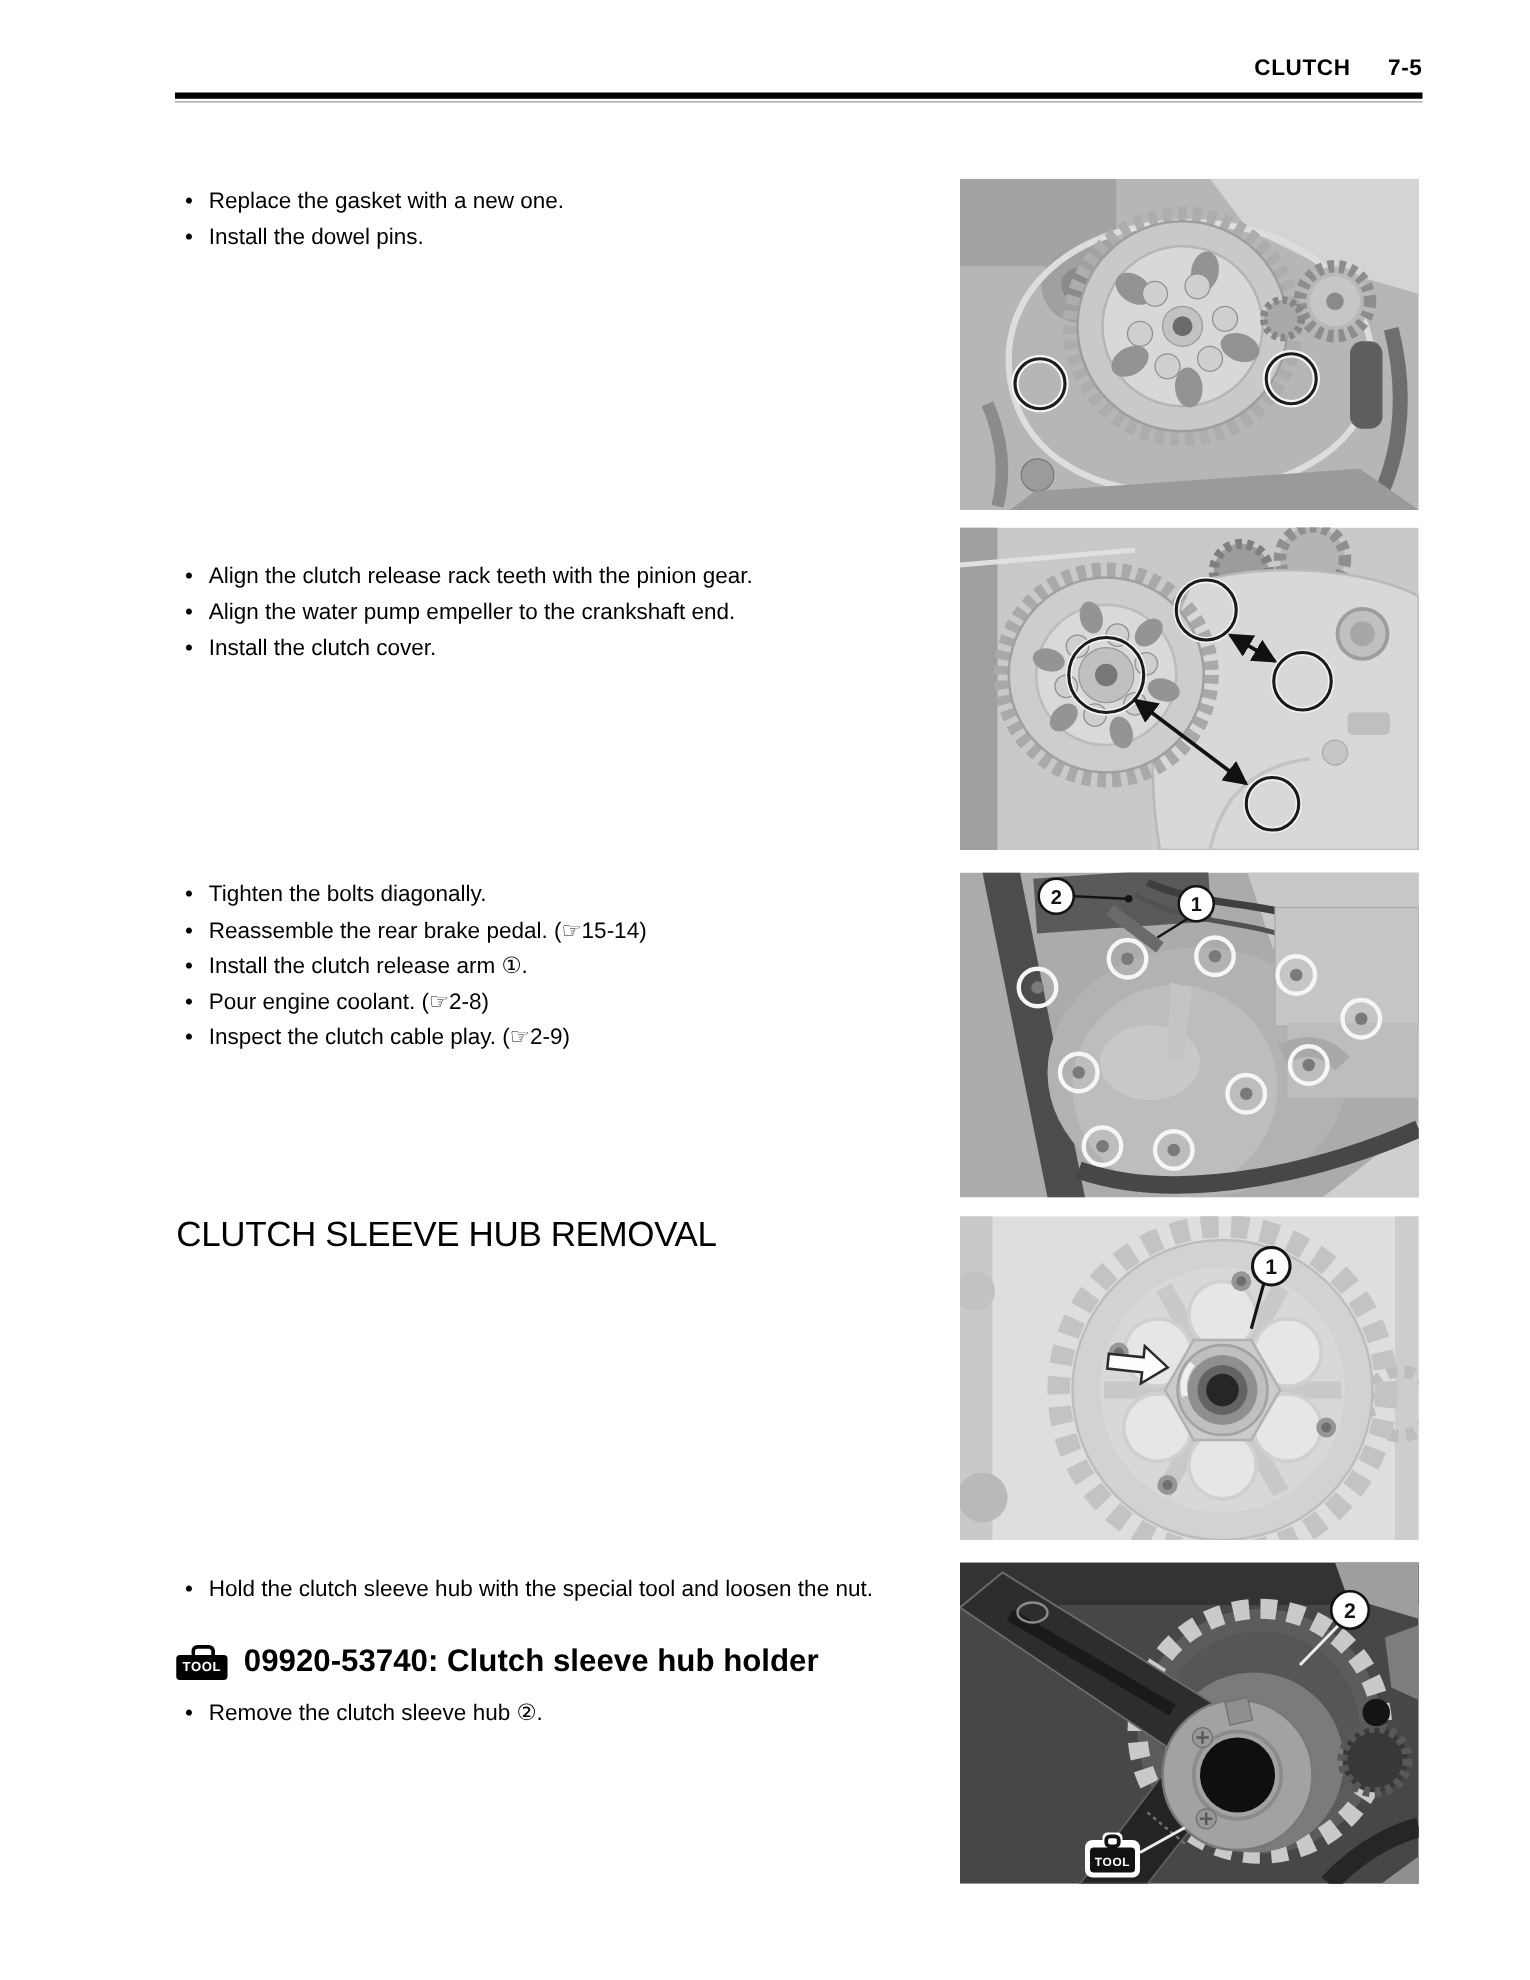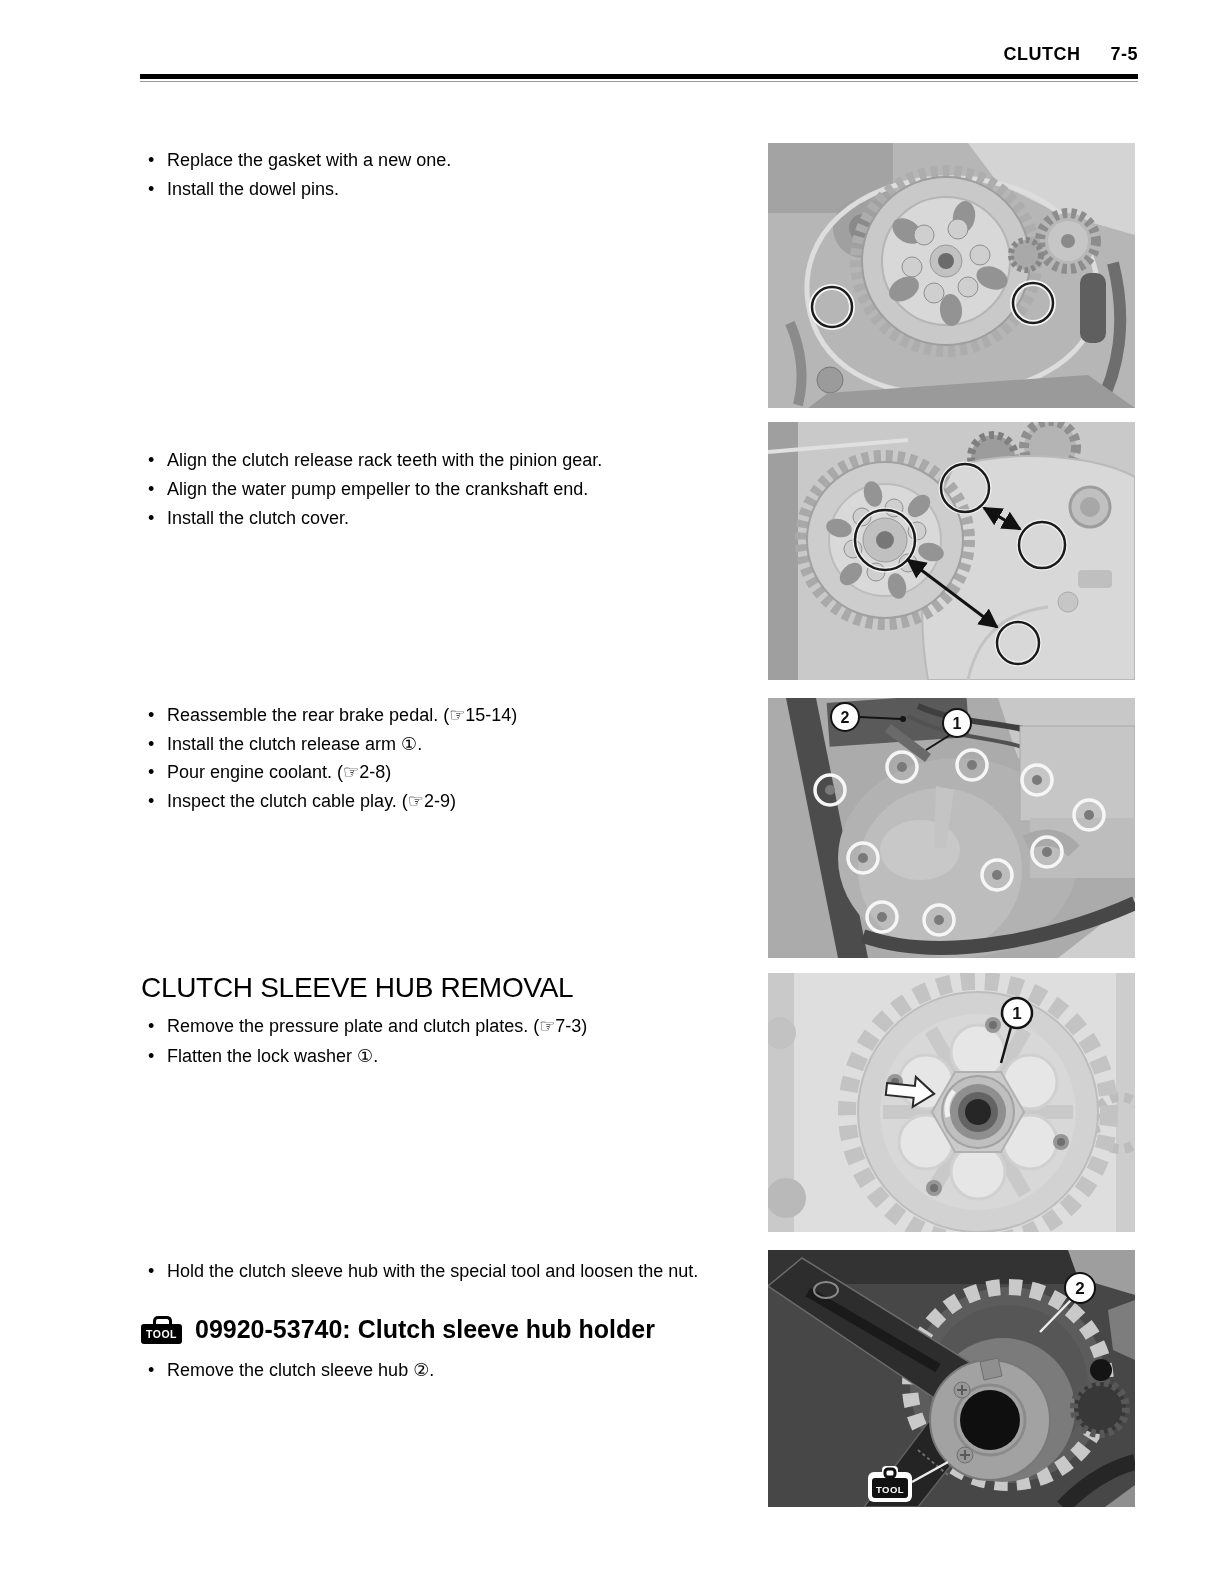--- a/index.html
+++ b/index.html
@@ -79,32 +79,29 @@
     <li>Install the dowel pins.</li>
   </ul>
 
   <ul class="blist list2">
     <li>Align the clutch release rack teeth with the pinion gear.</li>
     <li>Align the water pump empeller to the crankshaft end.</li>
     <li>Install the clutch cover.</li>
   </ul>
 
   <ul class="blist list3">
+    <li>Tighten the bolts diagonally.</li>
     <li>Reassemble the rear brake pedal. (☞15-14)</li>
     <li>Install the clutch release arm ①.</li>
     <li>Pour engine coolant. (☞2-8)</li>
     <li>Inspect the clutch cable play. (☞2-9)</li>
   </ul>
 
   <h2 class="section-title">CLUTCH SLEEVE HUB REMOVAL</h2>
 
-  <ul class="blist list4">
-    <li>Remove the pressure plate and clutch plates. (☞7-3)</li>
-    <li>Flatten the lock washer ①.</li>
-  </ul>
 
   <ul class="blist list5">
     <li>Hold the clutch sleeve hub with the special tool and loosen the nut.</li>
   </ul>
 
   <div class="tool-line">
     <span class="tool-badge">
       <span class="tool-handle"></span>
       <span class="tool-label">TOOL</span>
     </span>

